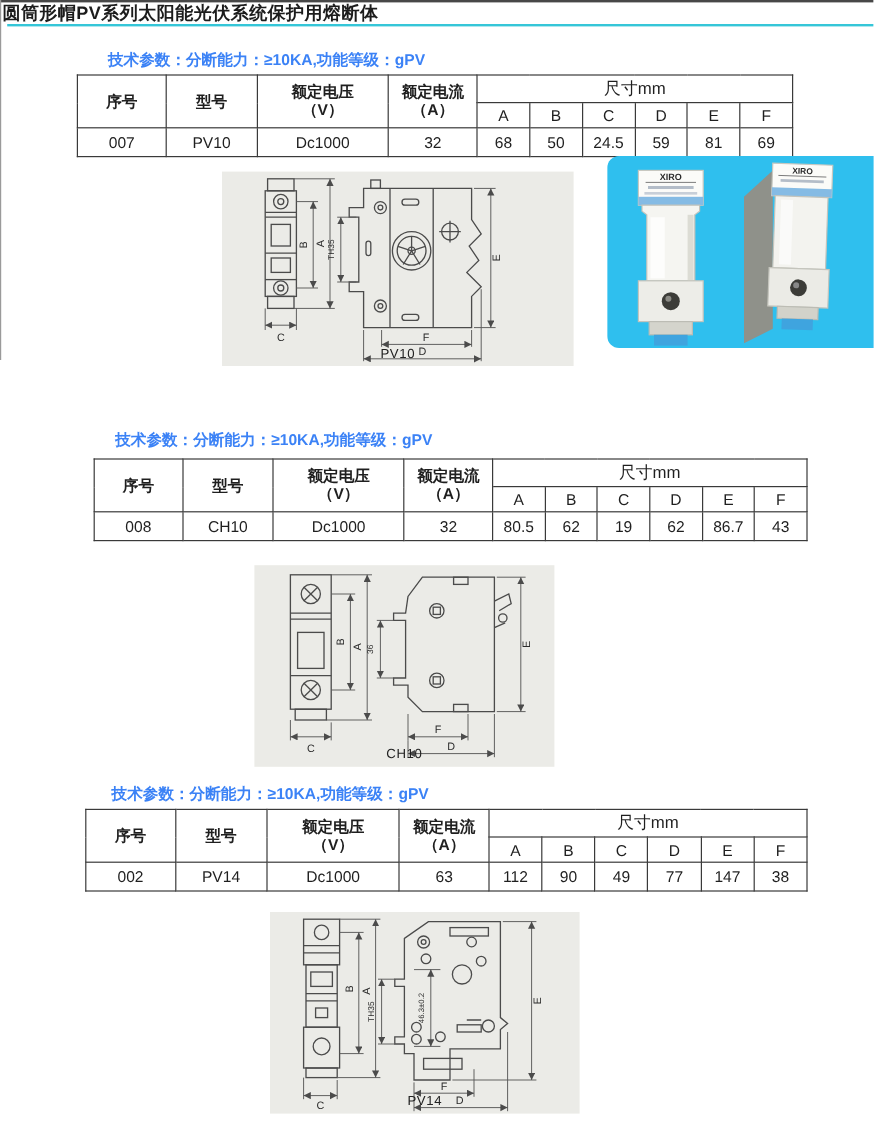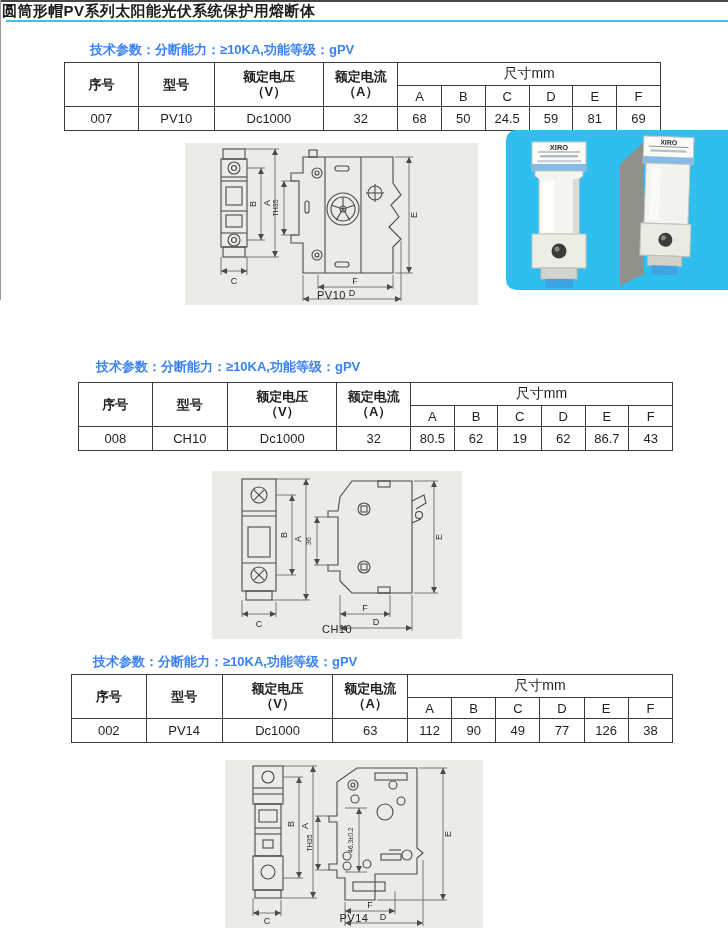--- a/index.html
+++ b/index.html
@@ -376,21 +376,21 @@
     </tr>
     <tr class="data">
       <td>002</td>
       <td>PV14</td>
       <td>Dc1000</td>
       <td>63</td>
       <td>112</td>
       <td>90</td>
       <td>49</td>
       <td>77</td>
-      <td>126</td>
+      <td>147</td>
       <td>38</td>
     </tr>
   </tbody>
     </table>
 
   <div class="figure" id="fig-3">
     <svg width="258" height="168" viewBox="0 0 258 168">
       <defs>
         <marker id="ar3" markerWidth="7" markerHeight="7" refX="6" refY="3" orient="auto-start-reverse" markerUnits="userSpaceOnUse">
           <path d="M0,0 L6,3 L0,6 Z" fill="#4b4b4b"></path>

